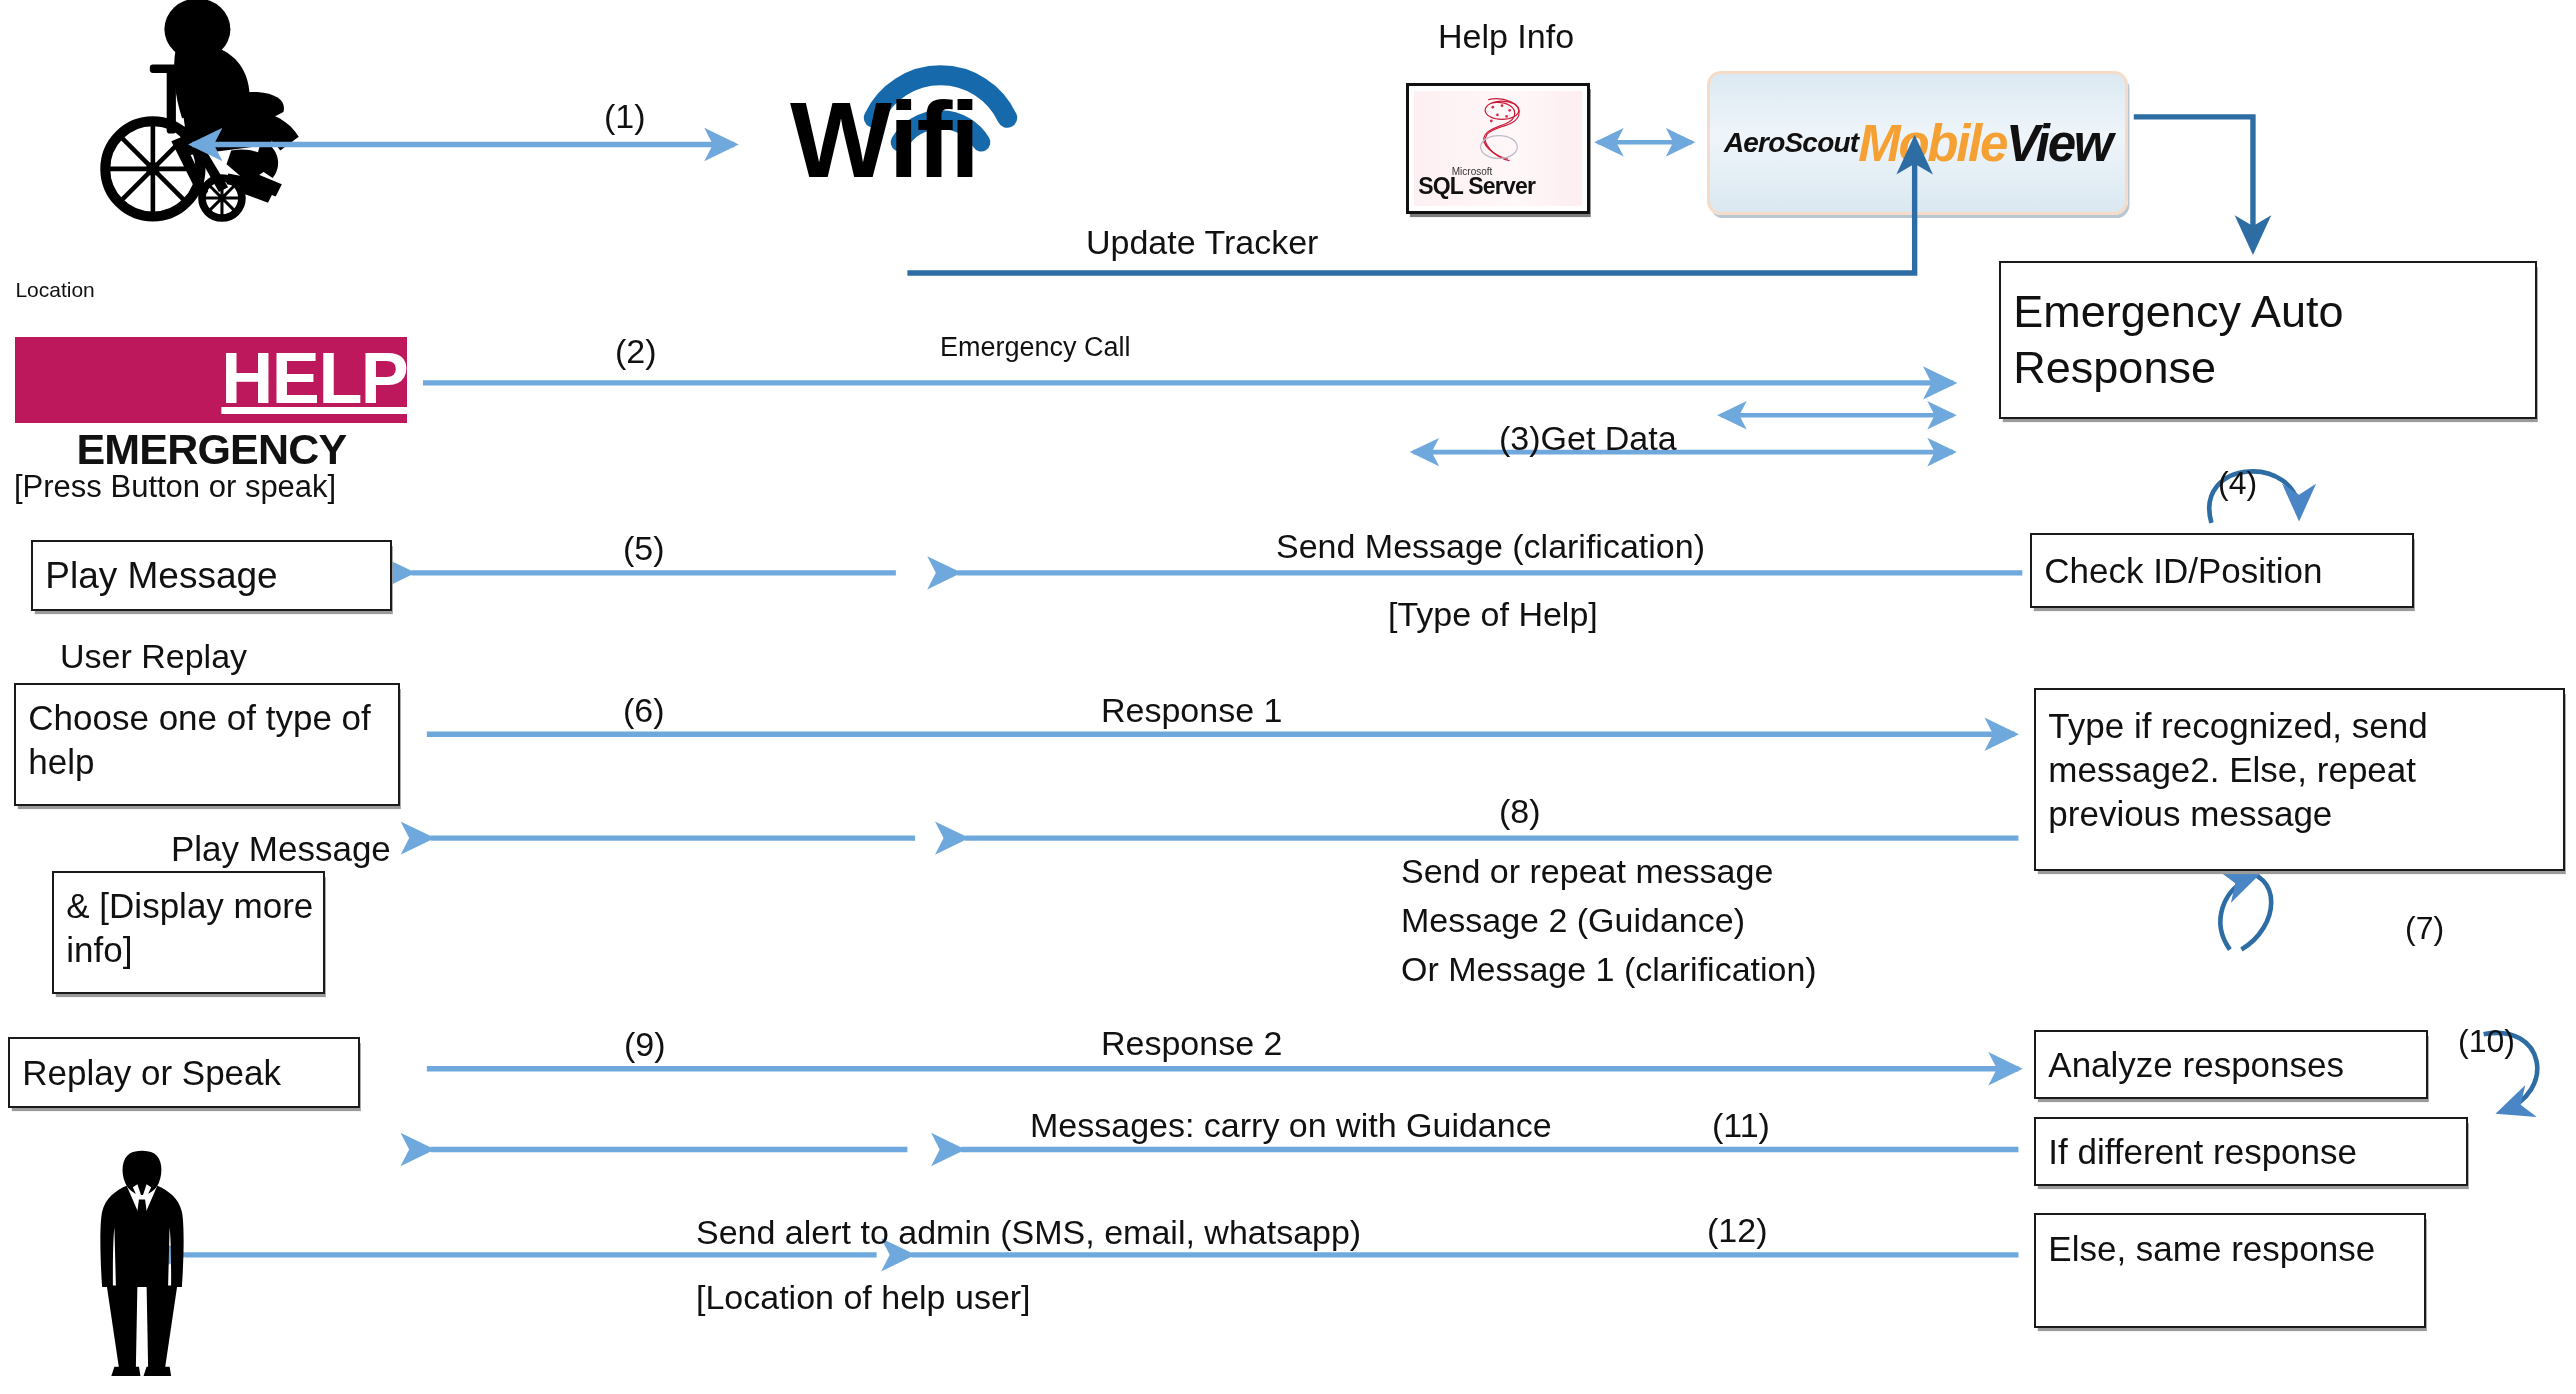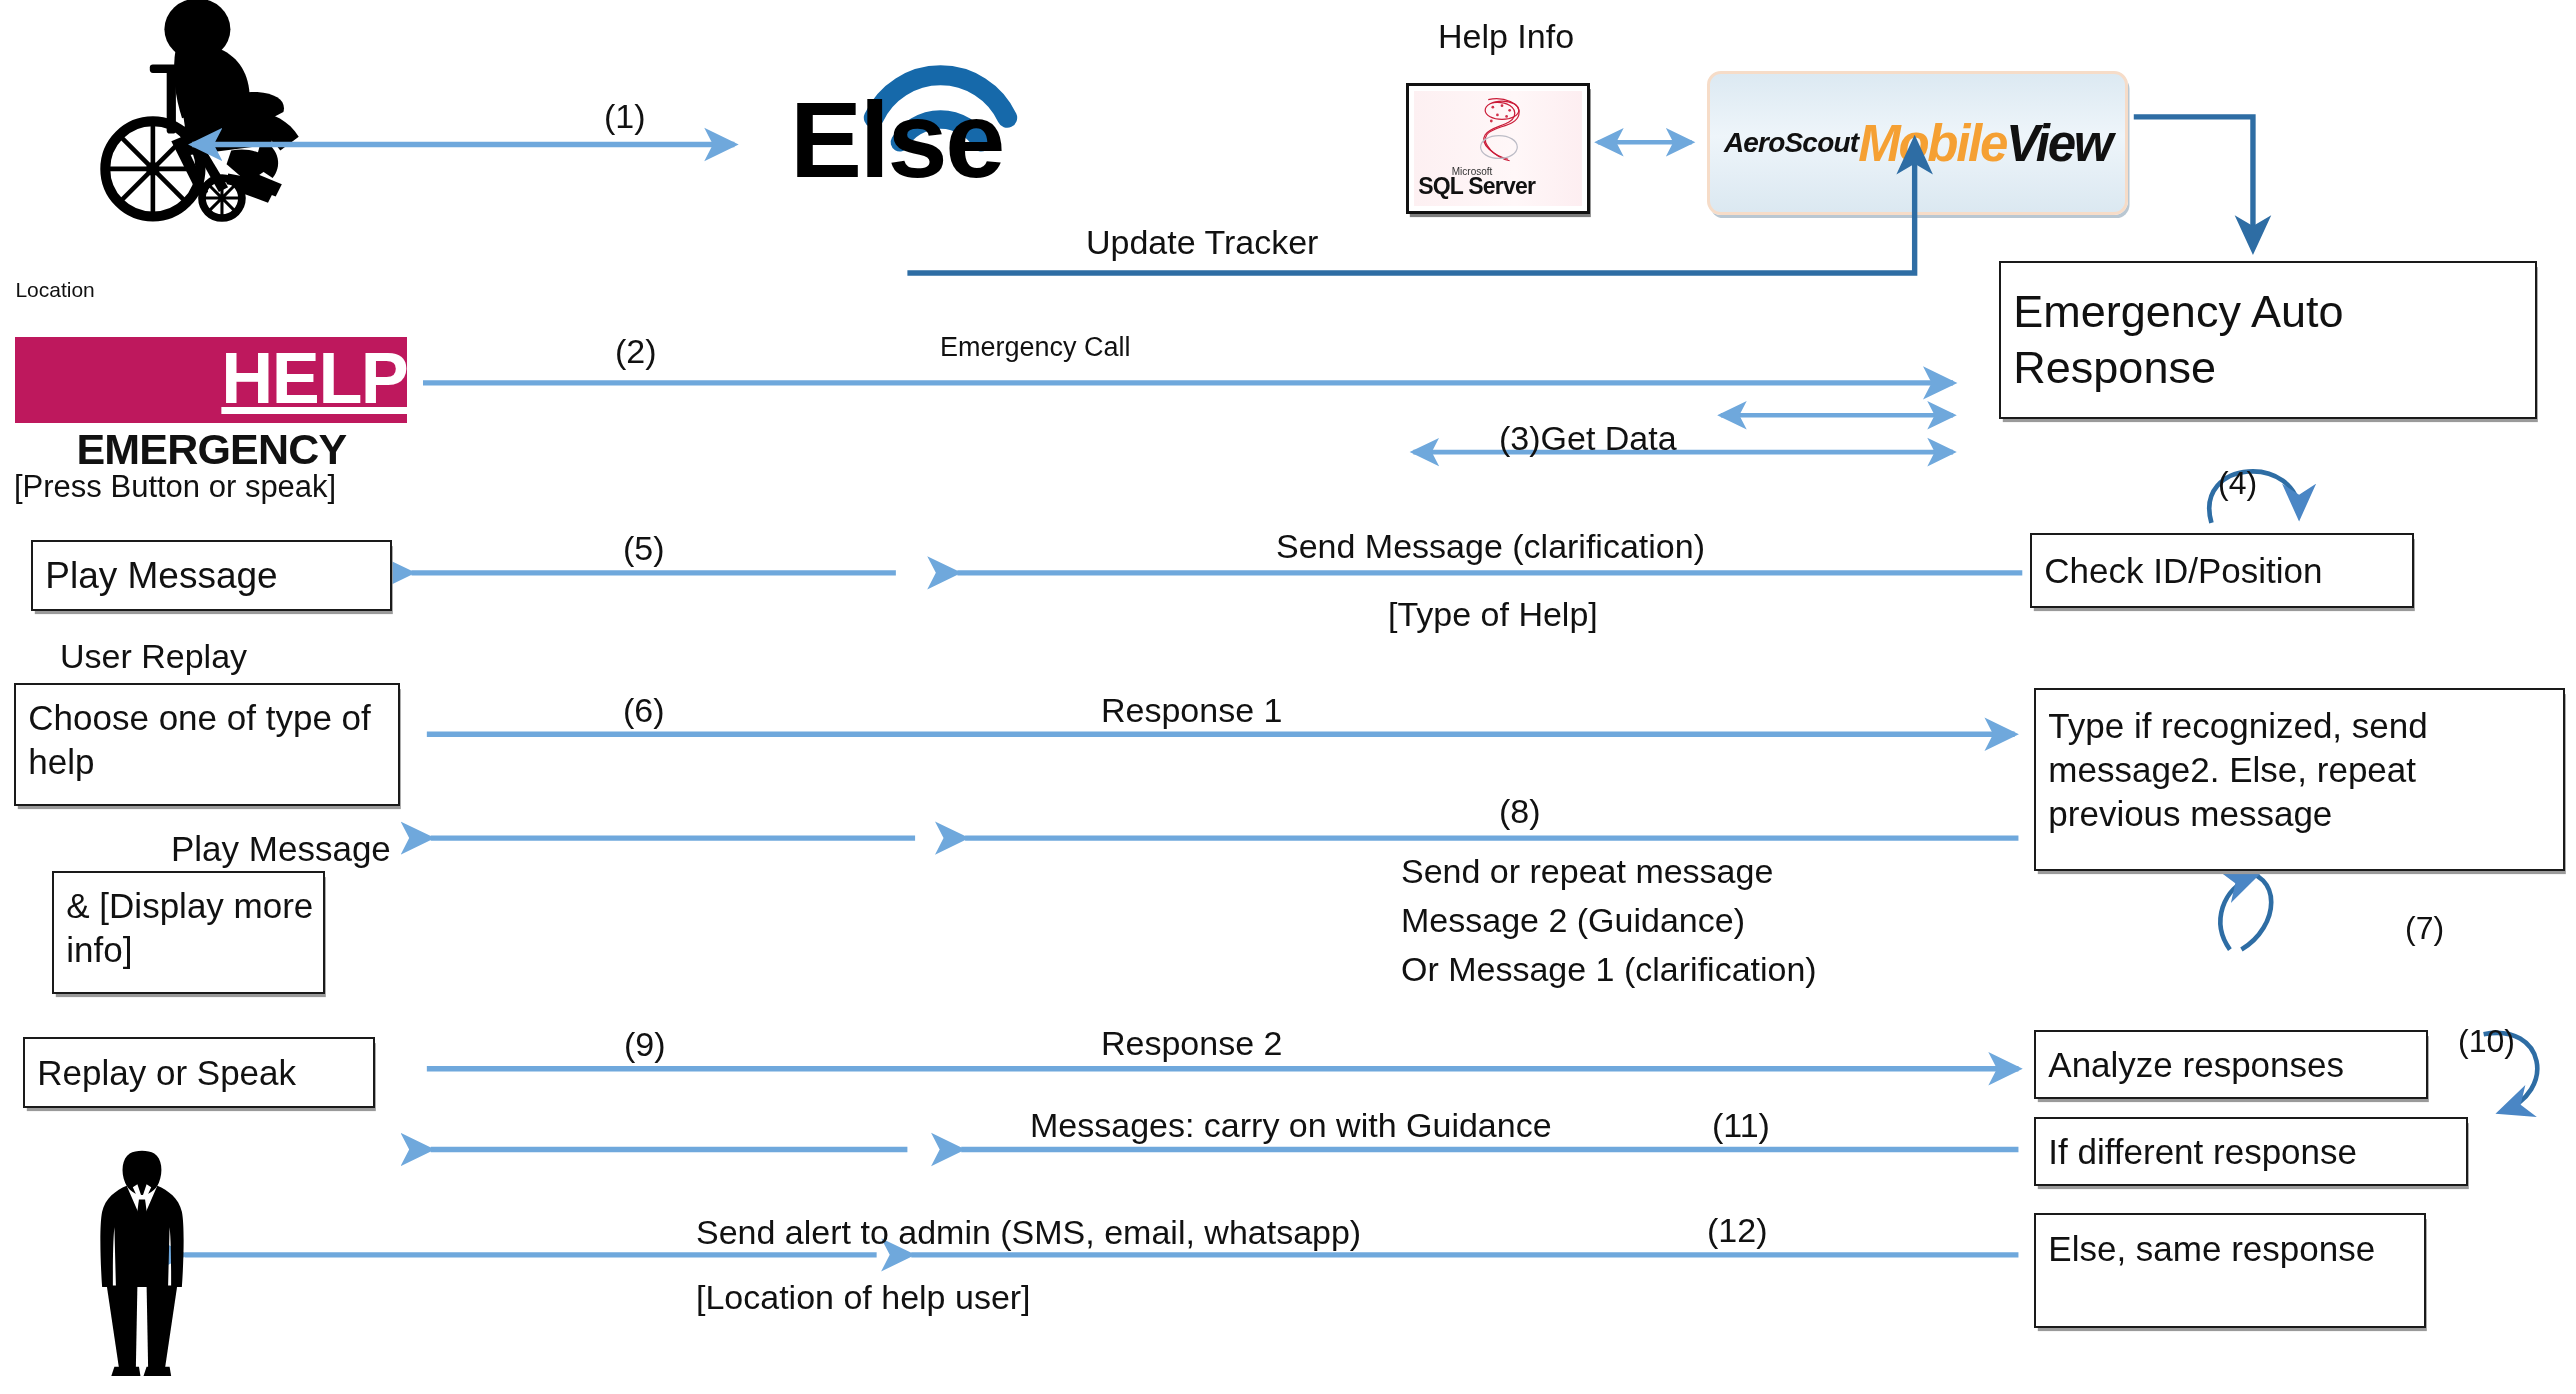--- a/index.html
+++ b/index.html
@@ -84,21 +84,21 @@
     <div id="emergWord" style="font-size:43px;margin-top:2px;letter-spacing:-0.8px;">EMERGENCY</div>
   </div>
   <div class="cap txt" style="left:14px;top:469px;font-size:31px">[Press Button or speak]</div>
 
   <svg class="abs" style="left:860px;top:58px;width:161px;height:92px" viewBox="0 0 210 120">
     <g fill="none" stroke="#1669aa" stroke-linecap="round">
       <path d="M18 78 A 96 96 0 0 1 192 78" stroke-width="26"></path>
       <path d="M52 110 A 62 62 0 0 1 158 110" stroke-width="24"></path>
     </g>
   </svg>
-  <div id="wifiWord" class="abs" style="left:790px;top:77px;font-size:108px">Else</div>
+  <div id="wifiWord" class="abs" style="left:790px;top:77px;font-size:108px">Wifi</div>
 
   <div class="cap txt" style="left:1438px;top:17px;font-size:34px">Help Info</div>
   <div id="sqlPanel" style="left:1406px;top:83px;width:178px;height:125px">
     <div id="sqlInner">
       <svg style="left:45px;top:4.6px;width:86px;height:78px" viewBox="0 0 112 102">
         <g fill="none" stroke="#c8102e" stroke-width="1.6" opacity="0.95">
           <path d="M38 6 C58 2 82 10 78 26 C74 42 44 40 36 52 C28 64 48 82 66 86"></path>
           <path d="M44 10 C62 8 76 16 72 28 C68 40 42 40 34 52 C26 64 46 80 64 84"></path>
           <ellipse cx="56" cy="20" rx="22" ry="12"></ellipse>
           <ellipse cx="52" cy="68" rx="24" ry="15" stroke="#b9b9c4"></ellipse>
@@ -244,21 +244,21 @@
 
   <div class="box top" style="left:14px;top:683px;width:386px;height:123px">
     <span class="lbl" style="font-size:35px;white-space:normal;top:10.8px;transform:none;">Choose one of type of help</span>
   </div>
 
   <div class="cap txt" style="left:171px;top:829px;font-size:35px">Play Message</div>
   <div class="box top" style="left:52px;top:871px;width:273px;height:123px">
     <span class="lbl" style="font-size:35px;white-space:normal;top:10.8px;transform:none;">&amp; [Display more info]</span>
   </div>
 
-  <div class="box" style="left:23px;top:1037px;width:352px;height:71px">
+  <div class="box" style="left:8px;top:1037px;width:352px;height:71px">
     <span class="lbl" style="font-size:35px">Replay or Speak</span>
   </div>
 
   <svg class="abs" style="left:96px;top:1150px;width:92px;height:231px" viewBox="0 0 120 300">
     <g fill="#000">
       <path d="M44 4 C34 10 32 28 38 42 C42 52 52 58 60 58 C68 58 78 52 82 42 C88 28 86 10 76 4 C68 -1 52 -1 44 4 Z"></path>
       <path d="M40 46 C26 52 12 62 8 80 C4 100 6 150 8 178 L22 178 C22 150 22 118 24 100 L26 178 L94 178 L96 100 C98 118 98 150 98 178 L112 178 C114 150 116 100 112 80 C108 62 94 52 80 46 L60 92 Z"></path>
       <path d="M48 48 L60 74 L72 48 L66 44 L60 62 L54 44 Z" fill="#fff"></path>
       <path d="M56 64 L64 64 L68 94 L60 104 L52 94 Z"></path>
       <path d="M14 176 L54 176 L52 284 L30 284 Z"></path>

